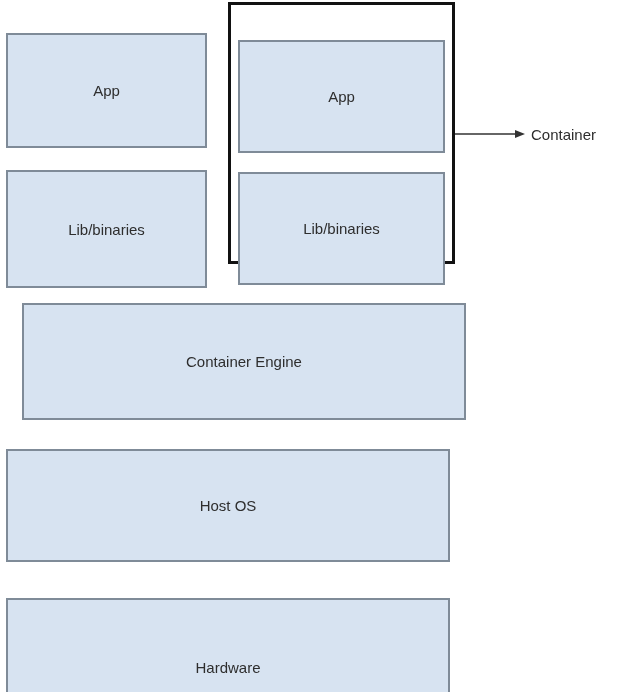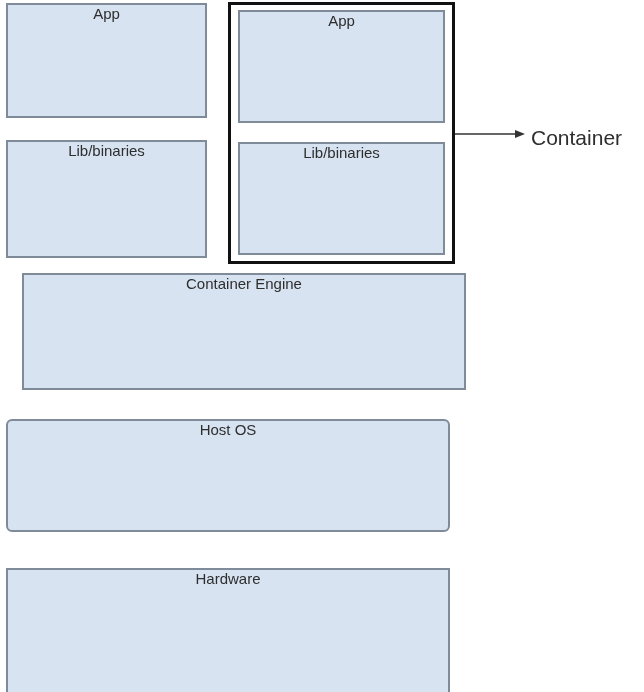--- a/index.html
+++ b/index.html
@@ -16,46 +16,47 @@
     background:#ffffff;
     font-family:"Liberation Sans","DejaVu Sans",sans-serif;
     color:var(--text);
     overflow:hidden;
   }
   .box{
     position:absolute;
     box-sizing:border-box;
     background:var(--box-fill);
     border:2px solid var(--box-border);
-    display:flex;align-items:flex-start;justify-content:center;
+    display:flex;align-items:center;justify-content:center;
     font-size:15px;
     color:var(--text);
+    margin-top:30px;
   }
   .container-wrapper{
     position:absolute;
     box-sizing:border-box;
     left:228px;top:2px;width:227px;height:262px;
     border:3px solid var(--container-border);
     background:#ffffff;
   }
   .box-app-left{left:6px;top:3px;width:201px;height:115px;}
   .box-lib-left{left:6px;top:140px;width:201px;height:118px;}
   .box-app-right{left:7px;top:5px;width:207px;height:113px;}
   .box-lib-right{left:7px;top:137px;width:207px;height:113px;}
   .box-engine{left:22px;top:273px;width:444px;height:117px;}
-  .box-hostos{left:6px;top:419px;width:444px;height:113px;border-radius:6px;}
+  .box-hostos{left:6px;top:419px;width:444px;height:113px;}
   .box-hardware{left:6px;top:568px;width:444px;height:139px;}
   .arrow-svg{
     position:absolute;
     left:455px;top:124px;width:72px;height:20px;
   }
   .container-label{
     position:absolute;
     left:531px;top:126px;
-    font-size:21px;
+    font-size:15px;
     color:var(--text);
     white-space:nowrap;
   }
 </style>
 </head>
 <body>
 
 <div class="stage">
 
   <div class="box box-app-left">

